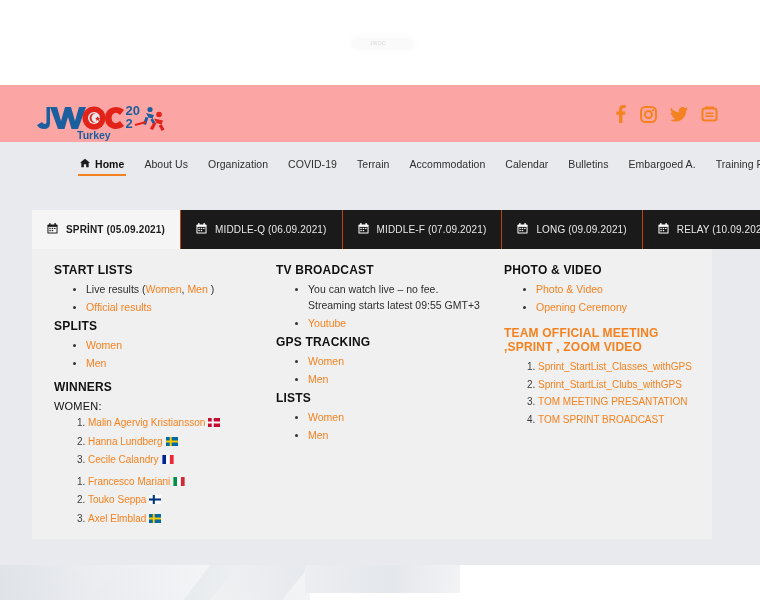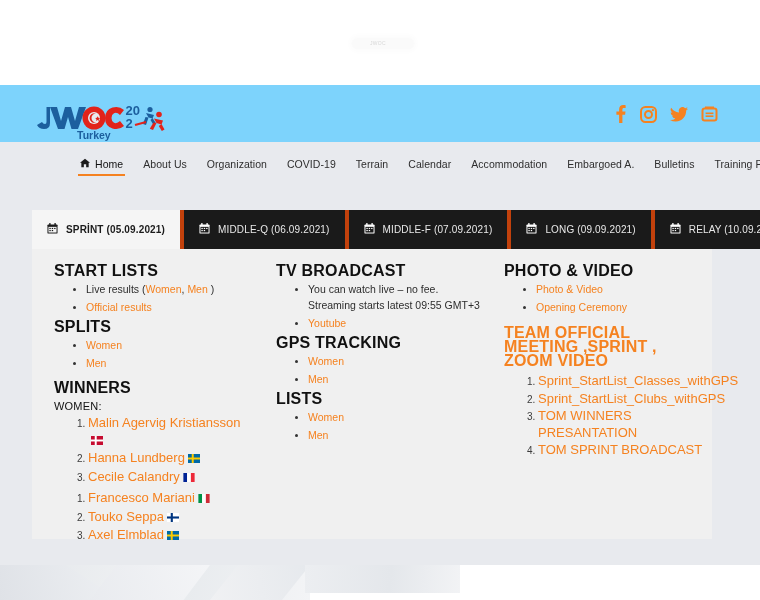--- a/index.html
+++ b/index.html
@@ -44,21 +44,21 @@
     color: #d8d8d8;
     letter-spacing: .3px;
     white-space: nowrap;
   }
 
   
   .header {
     position: absolute;
     left: 0; top: 85px;
     width: 760px; height: 57px;
-    background: #7dd3fc;
+    background: #fca5a5;
   }
   .logo {
     position: absolute;
     left: 36px; top: 10px;
     width: 130px; height: 46px;
   }
   .logo svg { display: block; }
 
   .socials {
     position: absolute;
@@ -87,21 +87,21 @@
   .nav-item {
     position: relative;
     font-size: 10.5px;
     color: #2e2e2e;
     padding: 14px 10px 15px 10px;
     white-space: nowrap;
     cursor: pointer;
     letter-spacing: .05px;
   }
   .nav-item.active {
-    font-weight: normal;
+    font-weight: bold;
     color: #111111;
     display: flex;
     align-items: flex-end;
     gap: 4px;
   }
   .nav-item.active::after {
     content: "";
     position: absolute;
     left: 8px; right: 8px;
     bottom: 9px;
@@ -128,21 +128,21 @@
     align-items: center;
     gap: 8px;
     height: 39px;
     padding: 0 15px;
     background: #1a1a1a;
     color: #e9e9e9;
     font-size: 10px;
     letter-spacing: .15px;
     white-space: nowrap;
     cursor: pointer;
-    border-right: 4px solid #c2410c;
+    border-right: 1px solid #c2410c;
     box-sizing: border-box;
   }
   .tab:first-child { border-left: none; }
   .tab.active {
     background: #f5f5f5;
     color: #1b1b1b;
     font-weight: bold;
   }
   .tab .cal-ico { display: block; flex: 0 0 auto; }
 
@@ -160,21 +160,21 @@
     padding: 14px 0 0 0;
     box-sizing: border-box;
   }
   .col { box-sizing: border-box; }
   .col-1 { width: 227px; padding-left: 22px; padding-right: 6px; }
   .col-2 { width: 227px; padding-left: 17px; padding-right: 6px; }
   .col-3 { width: 226px; padding-left: 18px; padding-right: 8px; }
 
   h3.sec {
     margin: 0 0 3px 0;
-    font-size: 16px;
+    font-size: 12px;
     font-weight: bold;
     color: #111111;
     letter-spacing: .2px;
     line-height: 15px;
   }
   h3.sec.gap { margin-top: 9px; }
   h3.sec.orange {
     color: #f58220;
     line-height: 14px;
     margin-top: 11px;
@@ -200,21 +200,21 @@
     margin-bottom: 2px;
   }
   ul.bul li::marker { color: #333; font-size: 10px; }
 
   ol.num {
     margin: 3px 0 4px 0;
     padding-left: 34px;
     list-style: decimal;
   }
   ol.num li {
-    font-size: 13px;
+    font-size: 10px;
     line-height: 16.5px;
     color: #f58220;
     margin-bottom: 1px;
   }
   ol.num li::marker { color: #3b3b3b; font-size: 10px; }
 
   a.lnk {
     color: #f58220;
     text-decoration: none;
     cursor: pointer;
@@ -356,30 +356,30 @@
       <div class="nav-item">
         <span>Organization</span>
       </div>
       <div class="nav-item">
         <span>COVID-19</span>
       </div>
       <div class="nav-item">
         <span>Terrain</span>
       </div>
       <div class="nav-item">
+        <span>Accommodation</span>
+      </div>
+      <div class="nav-item">
         <span>Calendar</span>
       </div>
       <div class="nav-item">
-        <span>Accommodation</span>
+        <span>Bulletins</span>
       </div>
       <div class="nav-item">
         <span>Embargoed A.</span>
-      </div>
-      <div class="nav-item">
-        <span>Bulletins</span>
       </div>
       <div class="nav-item">
         <span>Training Pos.</span>
       </div>
 
     </div>
   </div>
 
   <div class="panel-wrap">
 
@@ -588,21 +588,21 @@
 
           <h3 class="sec orange">TEAM OFFICIAL MEETING ,SPRINT , ZOOM VIDEO</h3>
           <ol class="num">
             <li>
               <a class="lnk">Sprint_StartList_Classes_withGPS</a>
             </li>
             <li>
               <a class="lnk">Sprint_StartList_Clubs_withGPS</a>
             </li>
             <li>
-              <a class="lnk">TOM WINNERS PRESANTATION</a>
+              <a class="lnk">TOM MEETING PRESANTATION</a>
             </li>
             <li>
               <a class="lnk">TOM SPRINT BROADCAST</a>
             </li>
           </ol>
         </div>
 
       </div>
     </div>
   </div>

